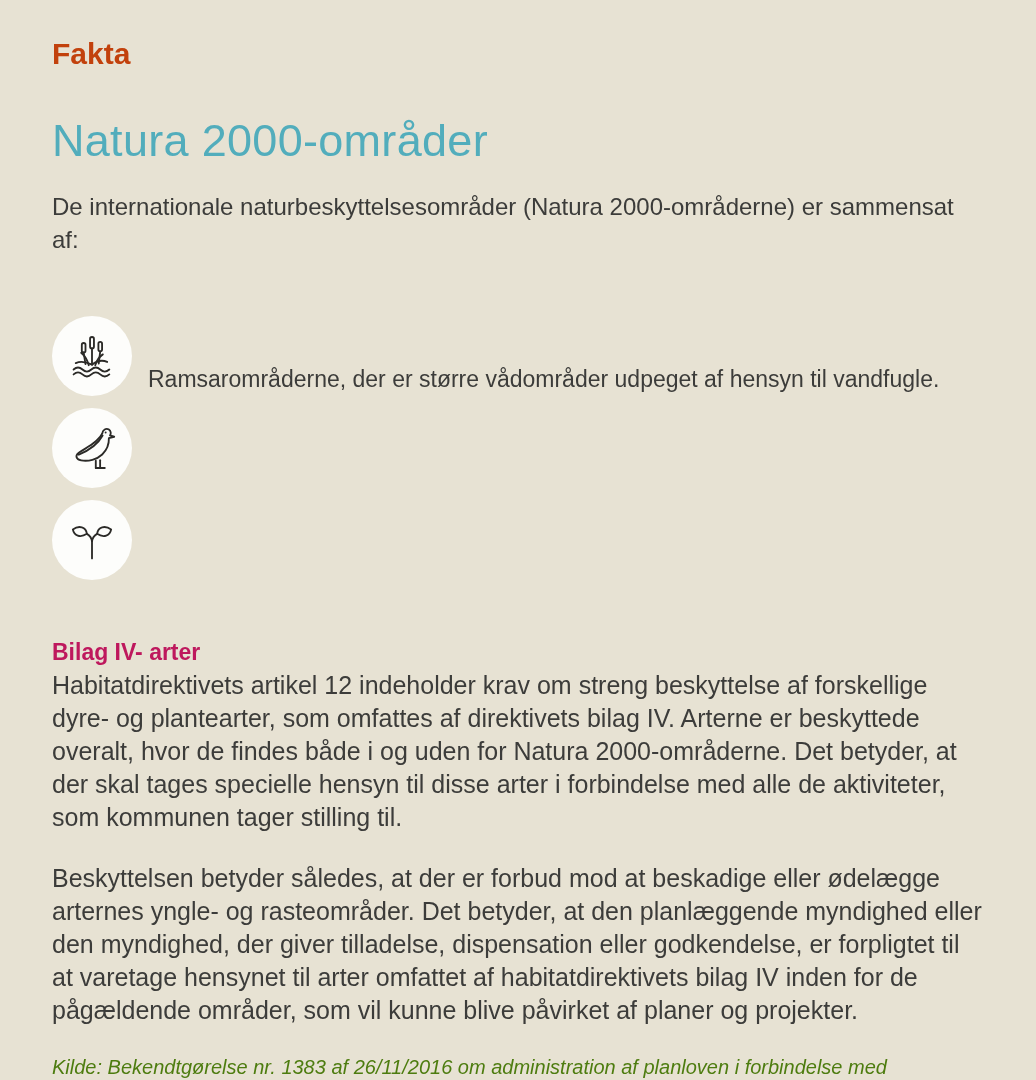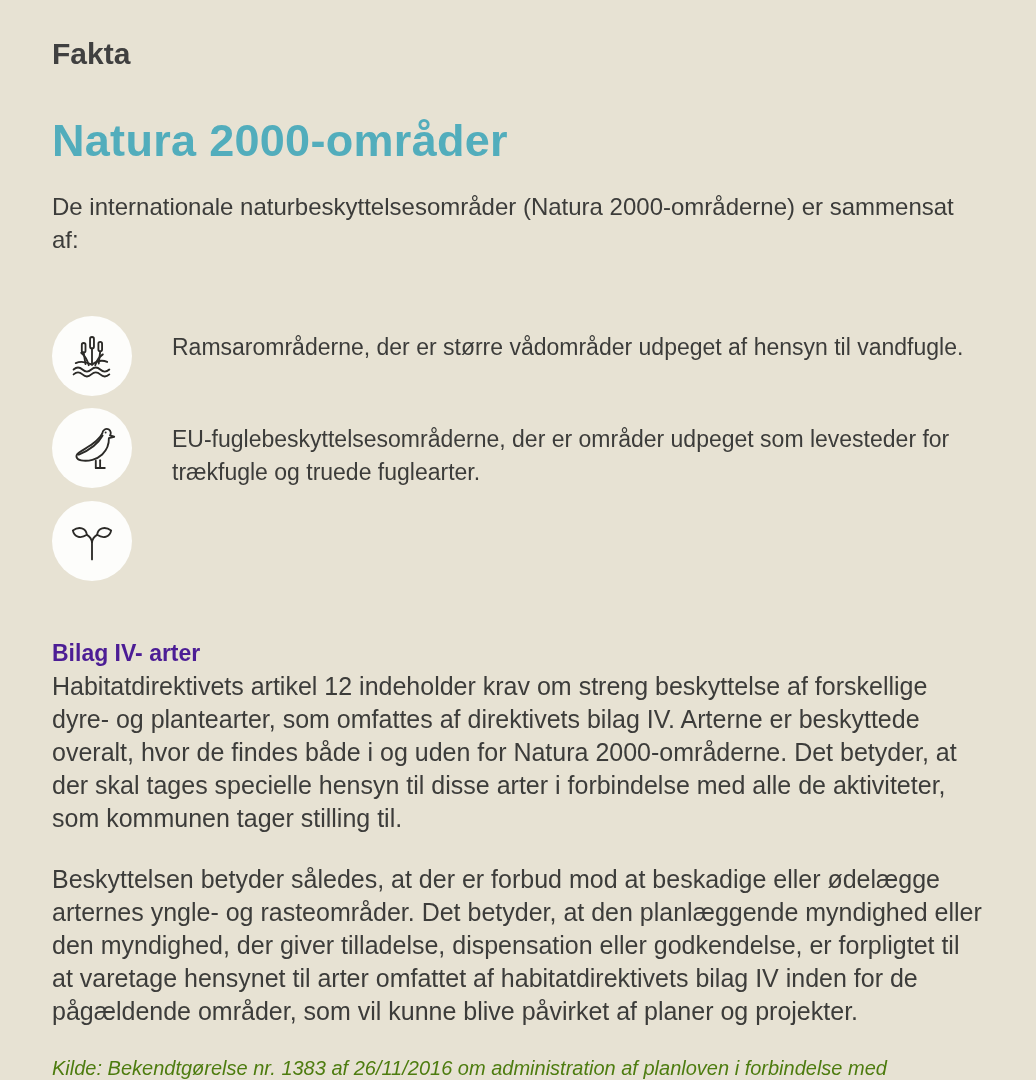--- a/index.html
+++ b/index.html
@@ -15,45 +15,44 @@
     background: #e7e2d3;
     padding: 38px 52px 0 52px;
     font-family: "Liberation Sans", sans-serif;
     color: #3c3c3a;
     overflow: hidden;
   }
   .kicker {
     font-size: 30px;
     line-height: 32px;
     font-weight: bold;
-    color: #404040;
+    color: #c2410c;
   }
   .title {
     margin: 46px 0 0 0;
     font-size: 45px;
     line-height: 50px;
-    font-weight: bold;
+    font-weight: normal;
     color: #52adbc;
     letter-spacing: 0.3px;
   }
   .intro {
     margin: 24px 0 16px 0;
     font-size: 24px;
     line-height: 33px;
     max-width: 935px;
   }
   .list {
     margin-top: 60px;
   }
   .list-item {
     display: flex;
-    align-items: flex-start;
+    align-items: flex-end;
     min-height: 80px;
     margin-bottom: 12px;
-    gap: 24px;
   }
   .icon-circle {
     flex: 0 0 80px;
     width: 80px;
     height: 80px;
     border-radius: 50%;
     background: #fdfdfb;
     display: flex;
     align-items: center;
     justify-content: center;
@@ -72,21 +71,21 @@
     padding-top: 15px;
     font-size: 23px;
     line-height: 33px;
     max-width: 815px;
   }
   .section-heading {
     margin: 56px 0 0 0;
     font-size: 23px;
     line-height: 33px;
     font-weight: bold;
-    color: #4c1d95;
+    color: #be185d;
   }
   .para {
     margin: 0;
     font-size: 25px;
     line-height: 33px;
     max-width: 935px;
   }
   .para + .para {
     margin-top: 28px;
   }
@@ -137,21 +136,20 @@
         <svg viewBox="0 0 48 48" aria-hidden="true">
           <path d="M33.5 10.5 C33.8 7.2 37 5.3 39.6 7 C41.5 8.3 41.8 10.8 40.6 12.4 L44.5 13.6 L39.6 14.8 C39.8 20.5 37.6 26 33.4 30 C28.6 34.6 20.6 36.6 14 35.4 C9.2 34.5 8.2 31 11.8 28.4 C18.4 23.6 29.6 19.2 33.5 10.5 Z"></path>
           <path d="M33.8 12.5 C29.5 20.5 20.5 26.5 11.8 30.2"></path>
           <circle cx="36.6" cy="9.6" r="0.9" fill="#2b2a27" stroke="none"></circle>
           <path d="M27.5 35.8 V42.5"></path>
           <path d="M31.5 35.2 V42.5"></path>
           <path d="M27.5 42.5 H31.5"></path>
           <path d="M31.5 42.5 H35.8"></path>
         </svg>
       </div>
-      <p class="item-text">EU-fuglebeskyttelsesområderne, der er områder udpeget som levesteder for trækfugle og truede fuglearter.</p>
     </div>
 
     <div class="list-item">
       <div class="icon-circle">
         <svg viewBox="0 0 48 48" aria-hidden="true">
           <path d="M24 41 V25"></path>
           <path d="M24 25 C23.5 22 22 19.8 19.3 18.3"></path>
           <path d="M24 25 C24.5 22 26 19.8 28.7 18.3"></path>
           <path d="M19.3 18.3 C13 22.5 7.5 20 6.3 14.2 C12 10.2 18.5 11.8 19.3 18.3 Z"></path>
           <path d="M28.7 18.3 C35 22.5 40.5 20 41.7 14.2 C36 10.2 29.5 11.8 28.7 18.3 Z"></path>

